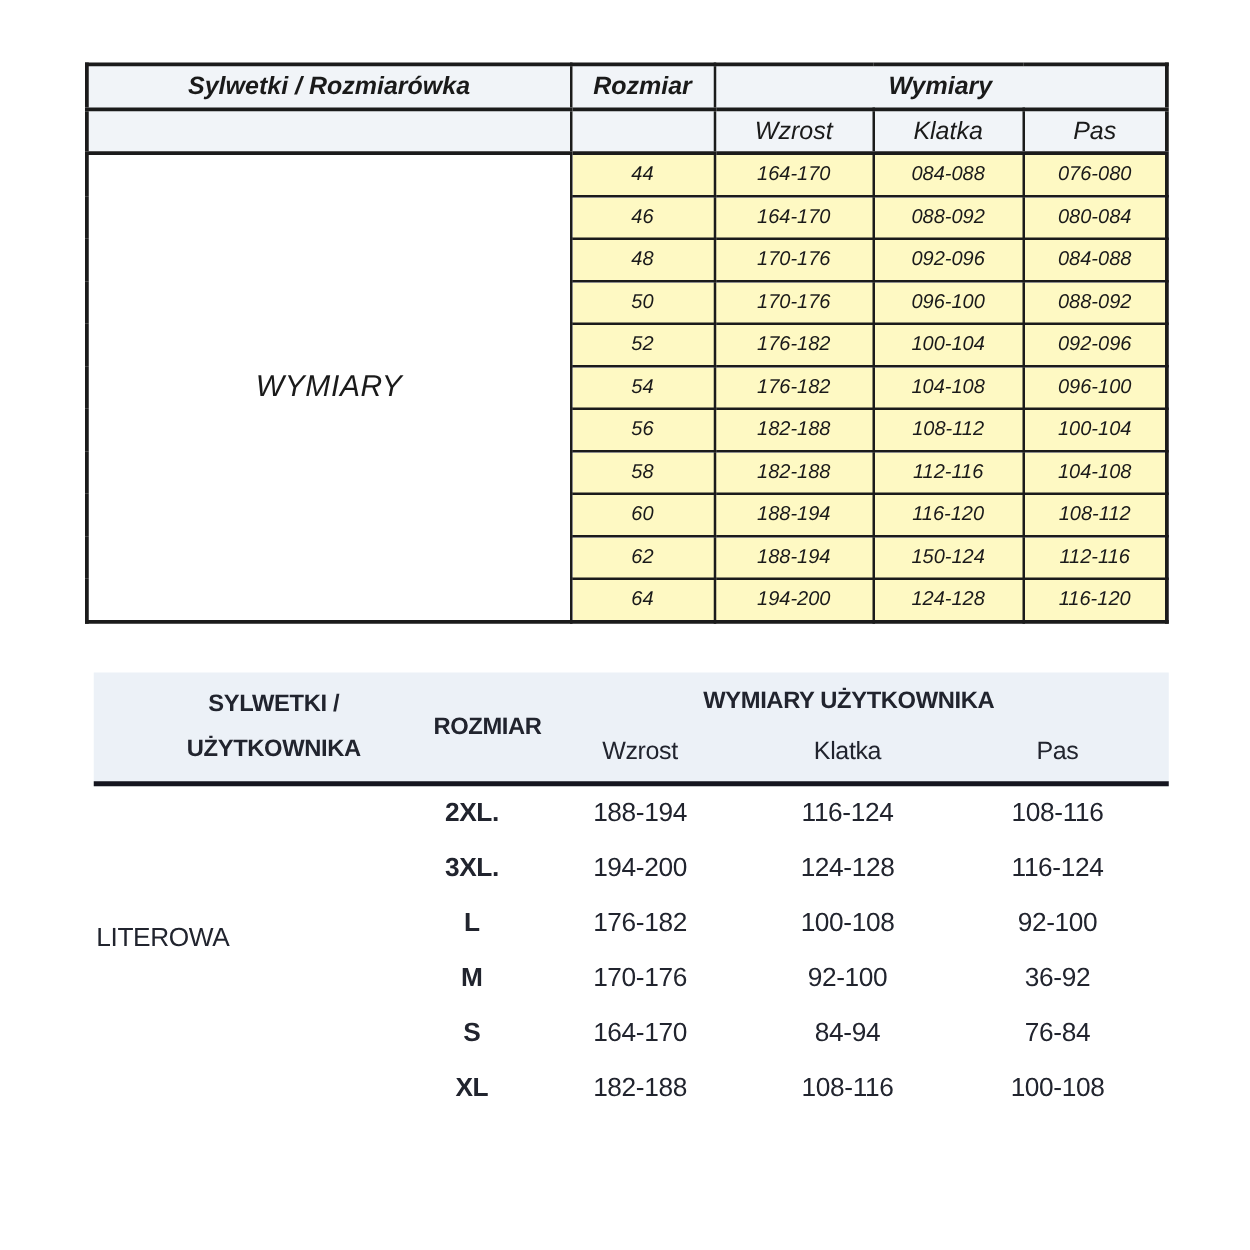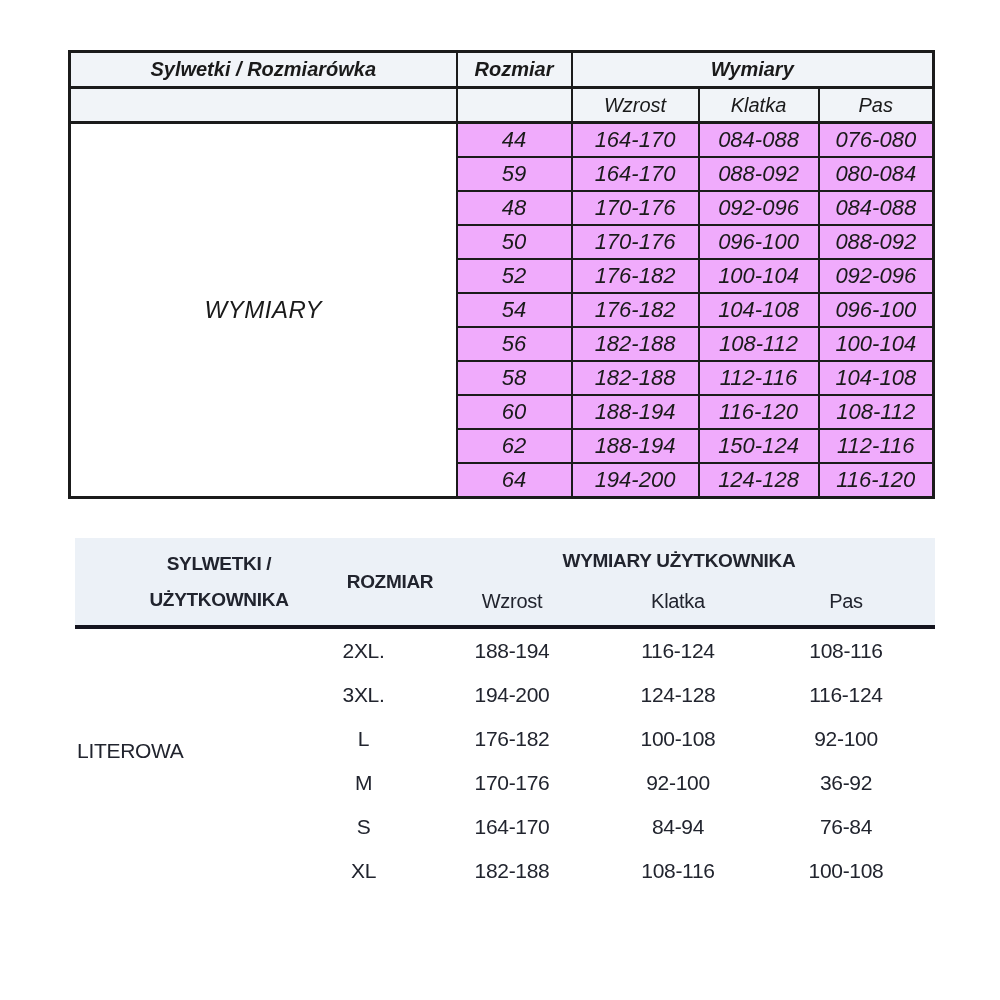--- a/index.html
+++ b/index.html
@@ -30,21 +30,21 @@
   table.t1 tr.h1 th{
     background:var(--top-header-bg);
     font-weight:bold;font-size:20px;height:33px;
     border-bottom:3px solid var(--border);
   }
   table.t1 tr.h2 th{
     background:var(--top-header-bg);
     font-weight:normal;font-size:20px;height:32px;
     border-bottom:3px solid var(--border);
   }
-  table.t1 td{font-size:22px;height:32px;background:#f0abfc;}
+  table.t1 td{font-size:16px;height:32px;background:#fef9c3;}
   table.t1 td.group{
     font-size:24px;letter-spacing:0.5px;background:#ffffff;
   }
 
   
   .t2{position:absolute;left:75px;top:538px;width:860px;color:var(--bot-text);}
   .t2 *{letter-spacing:-0.3px;}
   .t2-header{
     position:relative;height:87px;background:var(--bot-header-bg);
     border-bottom:4px solid #15151f;
@@ -57,21 +57,21 @@
   .t2-sub-klatka{left:523px;width:160px;top:48px;font-size:20px;line-height:30px;font-weight:normal;}
   .t2-sub-pas{left:691px;width:160px;top:48px;font-size:20px;line-height:30px;font-weight:normal;}
 
   .t2-body{position:relative;}
   .t2-group{
     position:absolute;left:2px;top:110px;width:190px;
     font-size:21px;font-weight:normal;
   }
   .t2-row{position:relative;height:44px;}
   .t2-row .c{position:absolute;top:0;height:44px;line-height:44px;text-align:center;font-size:21px;}
-  .c-rozmiar{left:196px;width:185px;}
+  .c-rozmiar{left:210px;width:185px;font-weight:bold;}
   .c-wzrost{left:357px;width:160px;}
   .c-klatka{left:523px;width:160px;}
   .c-pas{left:691px;width:160px;}
 </style>
 </head>
 <body>
 
 <div class="canvas">
 
   <table class="t1">
@@ -98,21 +98,21 @@
     </thead>
     <tbody>
       <tr>
         <td class="group" rowspan="11">WYMIARY</td>
         <td>44</td>
         <td>164-170</td>
         <td>084-088</td>
         <td>076-080</td>
       </tr>
       <tr>
-        <td>59</td>
+        <td>46</td>
         <td>164-170</td>
         <td>088-092</td>
         <td>080-084</td>
       </tr>
       <tr>
         <td>48</td>
         <td>170-176</td>
         <td>092-096</td>
         <td>084-088</td>
       </tr>

